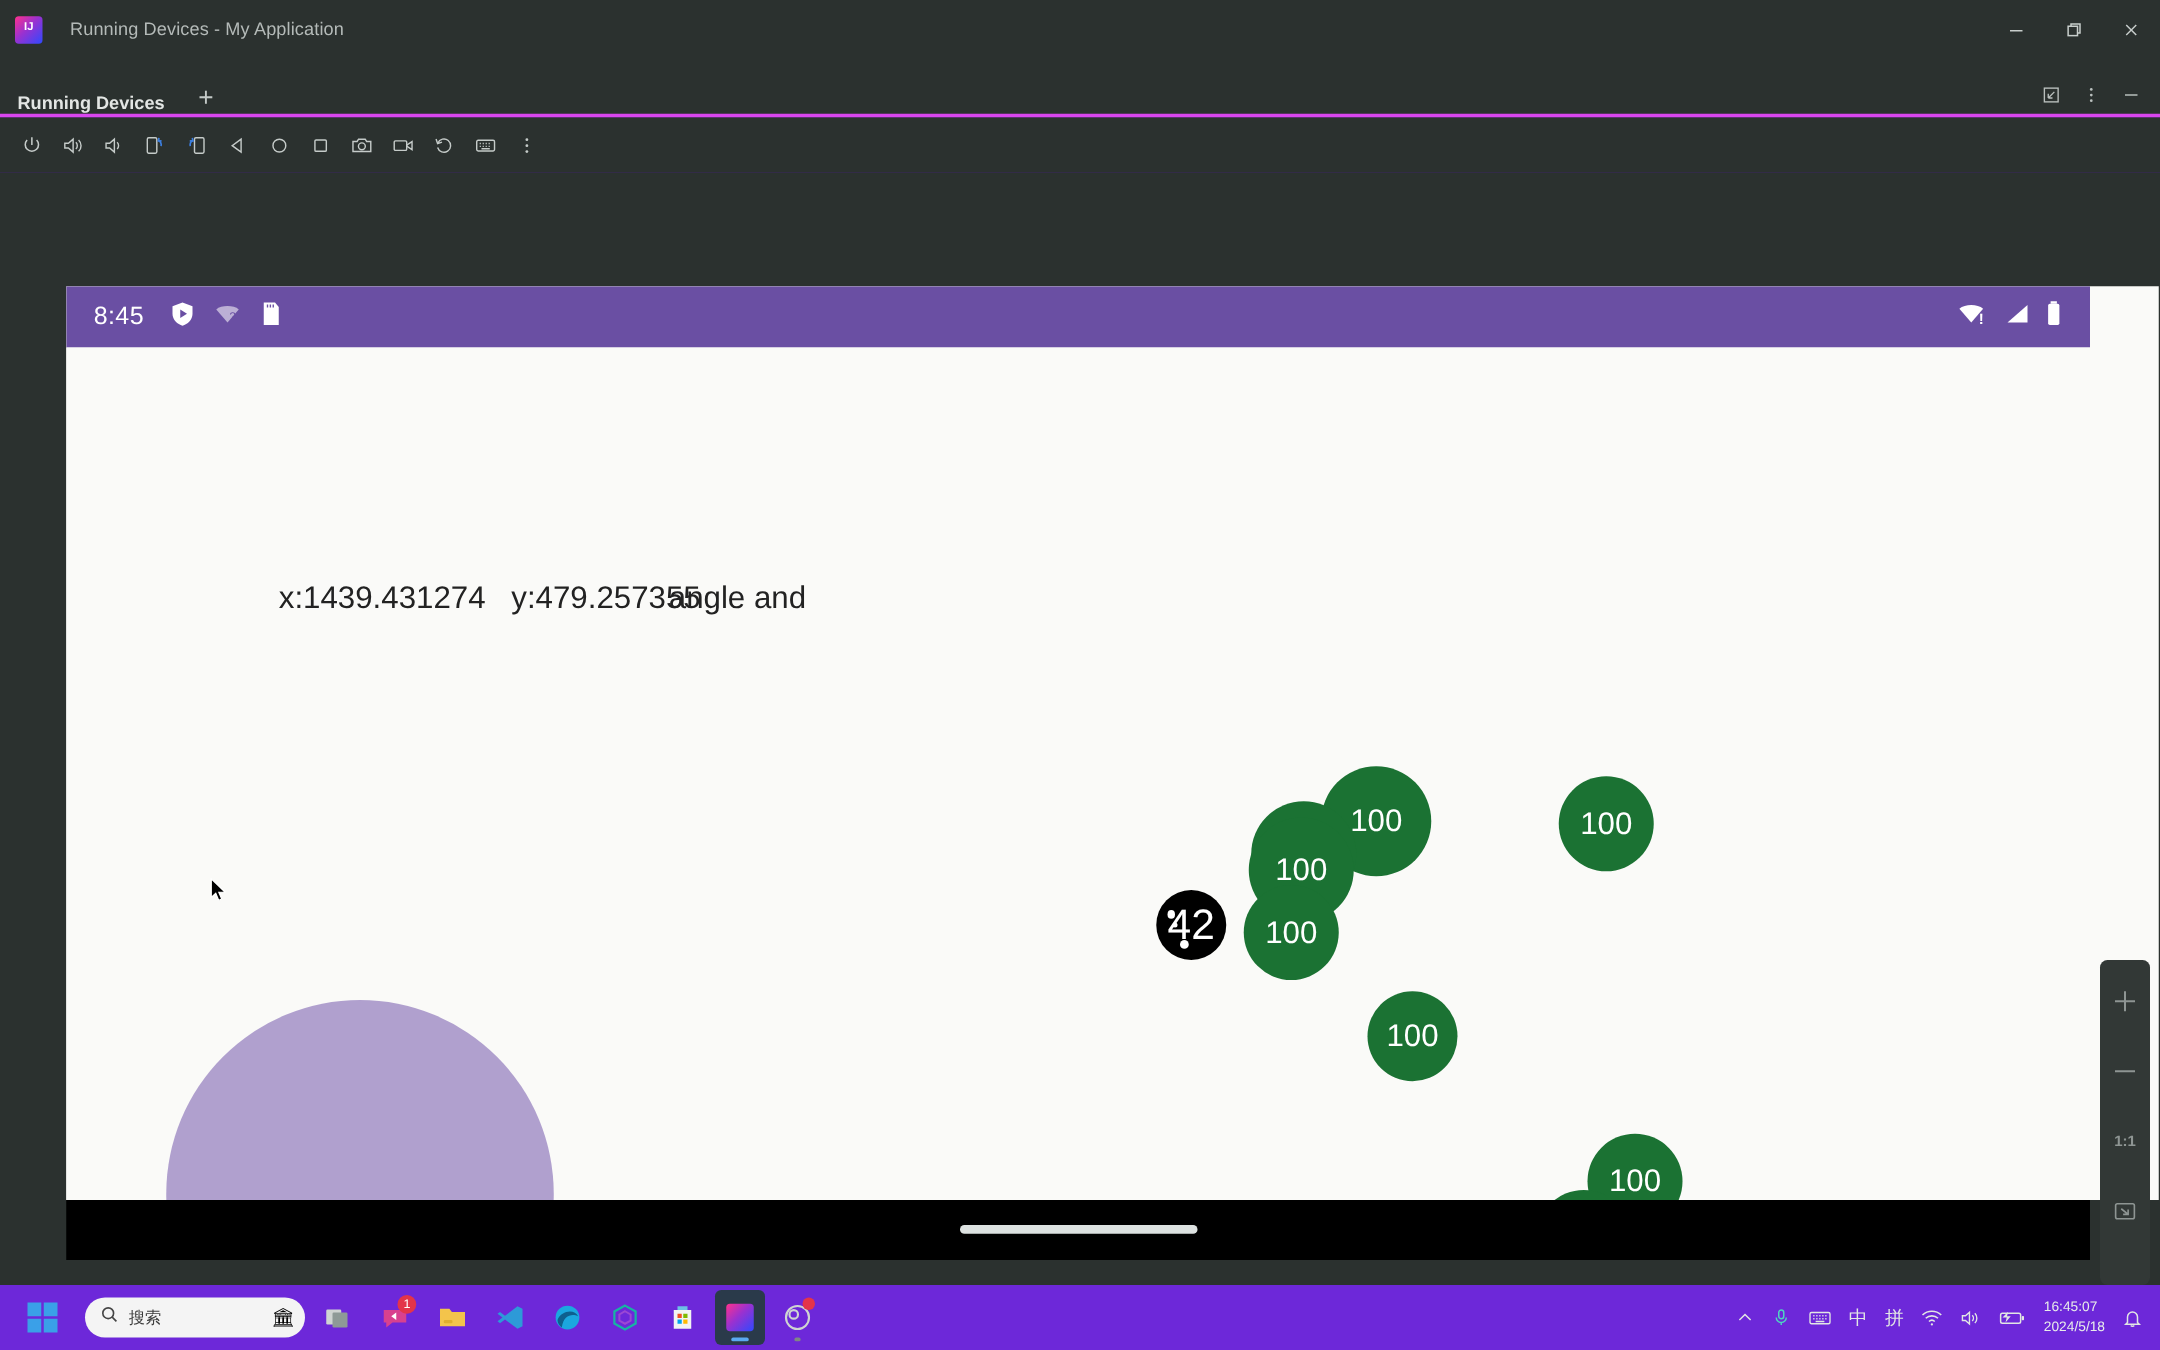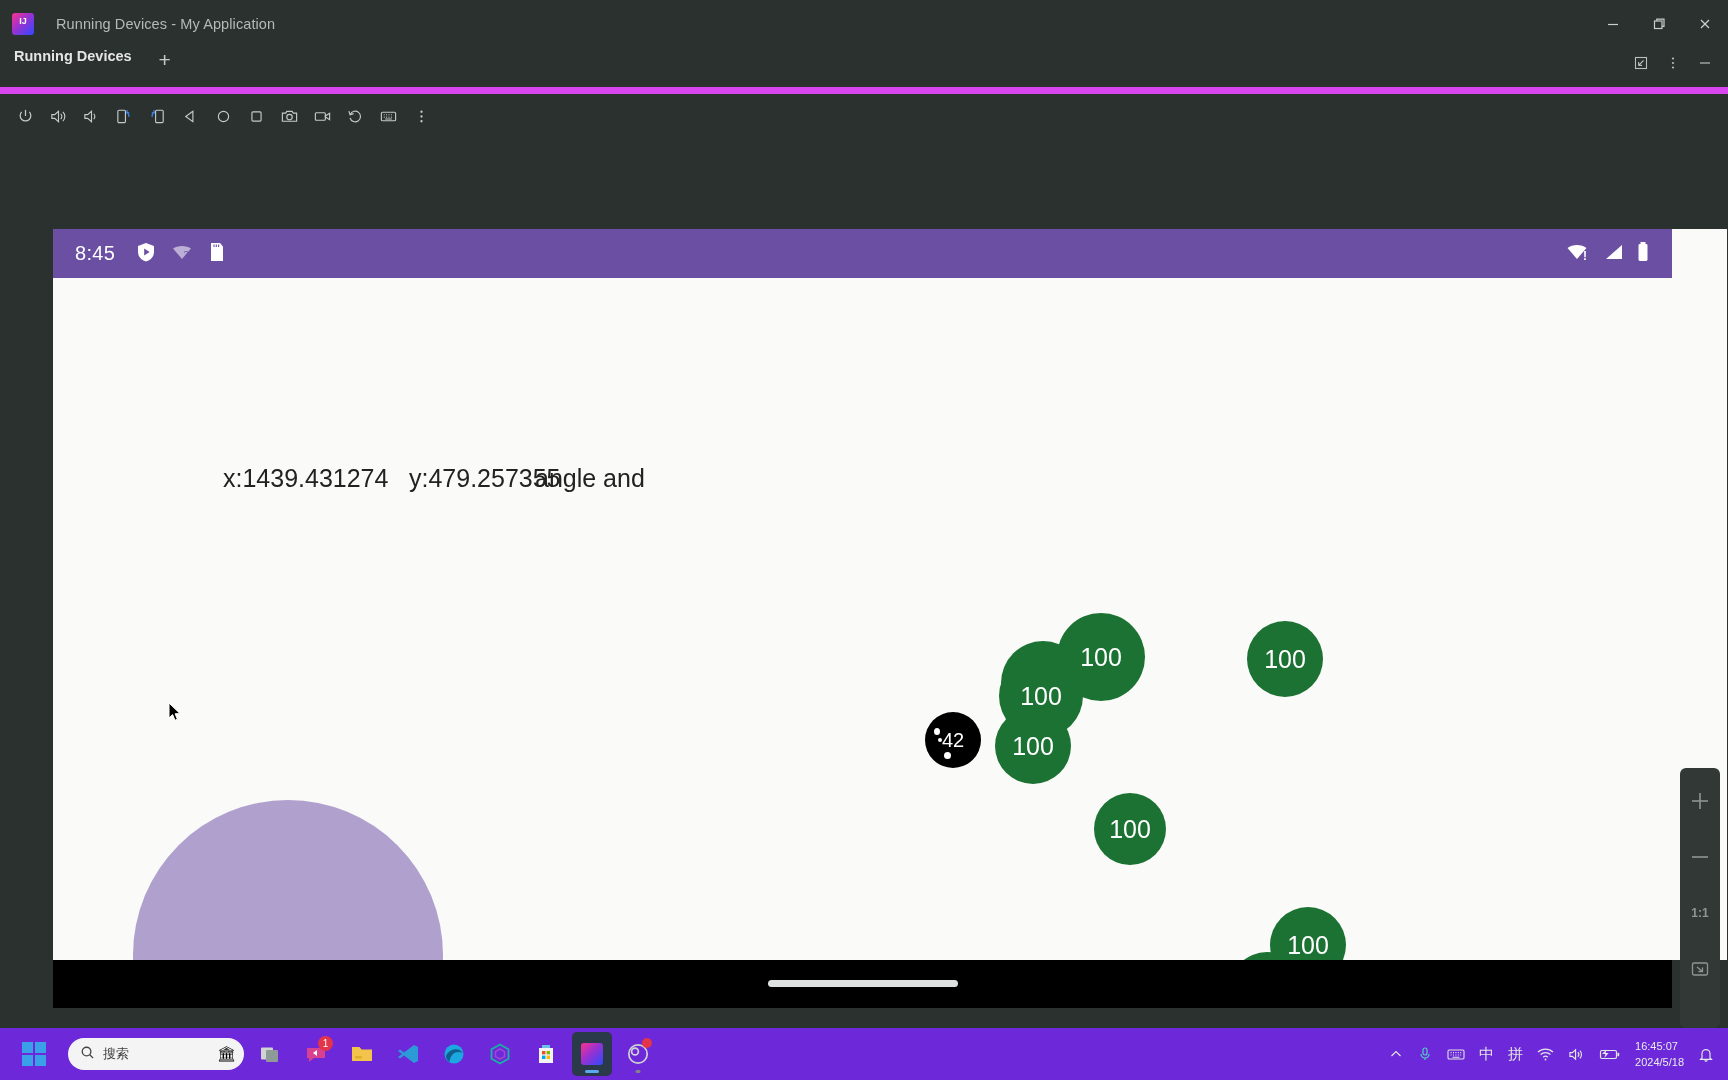--- a/index.html
+++ b/index.html
@@ -32,21 +32,21 @@
   .win-btns { position: absolute; right: 0; top: 0; height: 48px; display: flex; align-items: center; }
   .win-btn {
     width: 46px; height: 48px; display: flex; align-items: center; justify-content: center;
     color: #c8cecc;
   }
   .win-btn svg { display: block; }
 
   
   #tab-strip {
     position: absolute; left: 0; top: 48px; width: 1728px; height: 46px;
-    background: #2b312f; border-bottom: 7px solid #d946ef; display: flex; align-items: flex-start;
+    background: #2b312f; border-bottom: 3px solid #d946ef; display: flex; align-items: flex-end;
   }
   #tool-title {
     display: flex; align-items: center; padding: 0 16px 0 14px;
     font-size: 14.5px; font-weight: bold; color: #e3e6e4;
   }
   .dev-tab {
     display: flex; align-items: center; gap: 8px; padding: 0 12px 0 14px;
     position: relative; color: #dfe3e1; font-size: 14.5px;
   }
   .dev-tab.active:after {
@@ -90,21 +90,21 @@
     position: absolute; font-size: 25px; color: #222; white-space: nowrap;
     font-family: "Liberation Sans", sans-serif;
   }
   .ball {
     position: absolute; border-radius: 50%;
     display: flex; align-items: center; justify-content: center;
     color: #fff; font-size: 25px; font-family: "Liberation Sans", sans-serif;
   }
   .bomb { position: absolute; border-radius: 50%; background: #000;
           display: flex; align-items: center; justify-content: center;
-          color: #fff; font-size: 20px; }
+          color: #fff; font-size: 34px; }
   .bomb .sp { position: absolute; background: #fff; border-radius: 50%; }
 
   
   #nav-bar { position: absolute; left: 53px; top: 822px; width: 1619px; height: 48px; background: #000; }
   #nav-pill { position: absolute; left: 50%; transform: translateX(-50%); top: 20px; width: 190px; height: 7px; border-radius: 4px; background: #dde2e1; }
 
   
   #zoom-panel {
     position: absolute; right: 8px; top: 630px; width: 40px; height: 260px;
     background: #323836; border-radius: 6px; display: flex; flex-direction: column;

